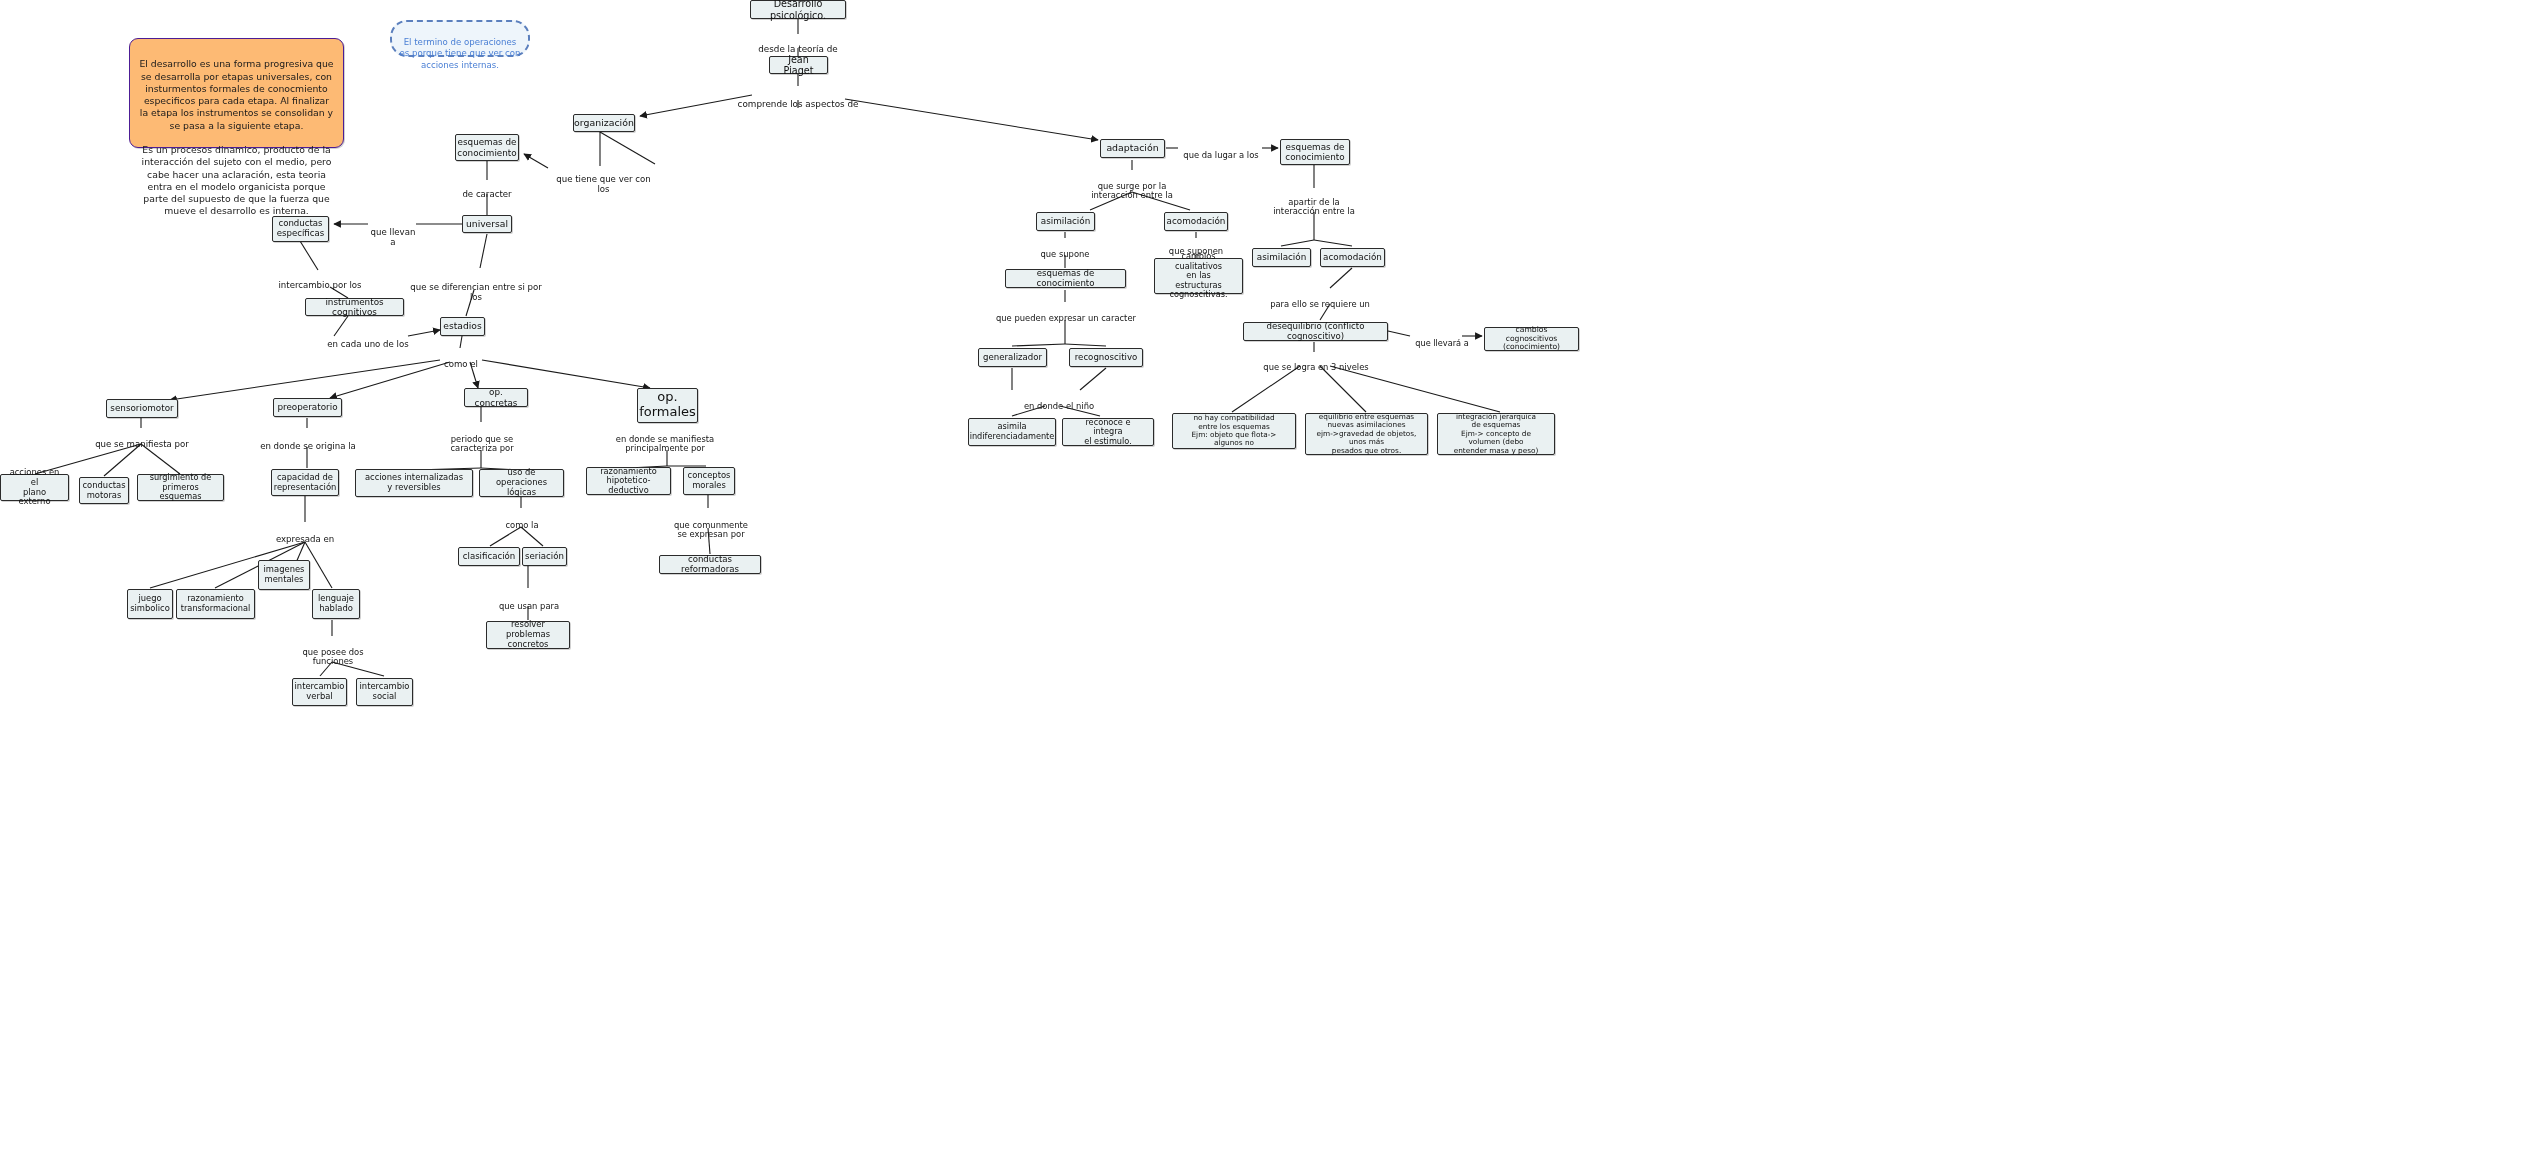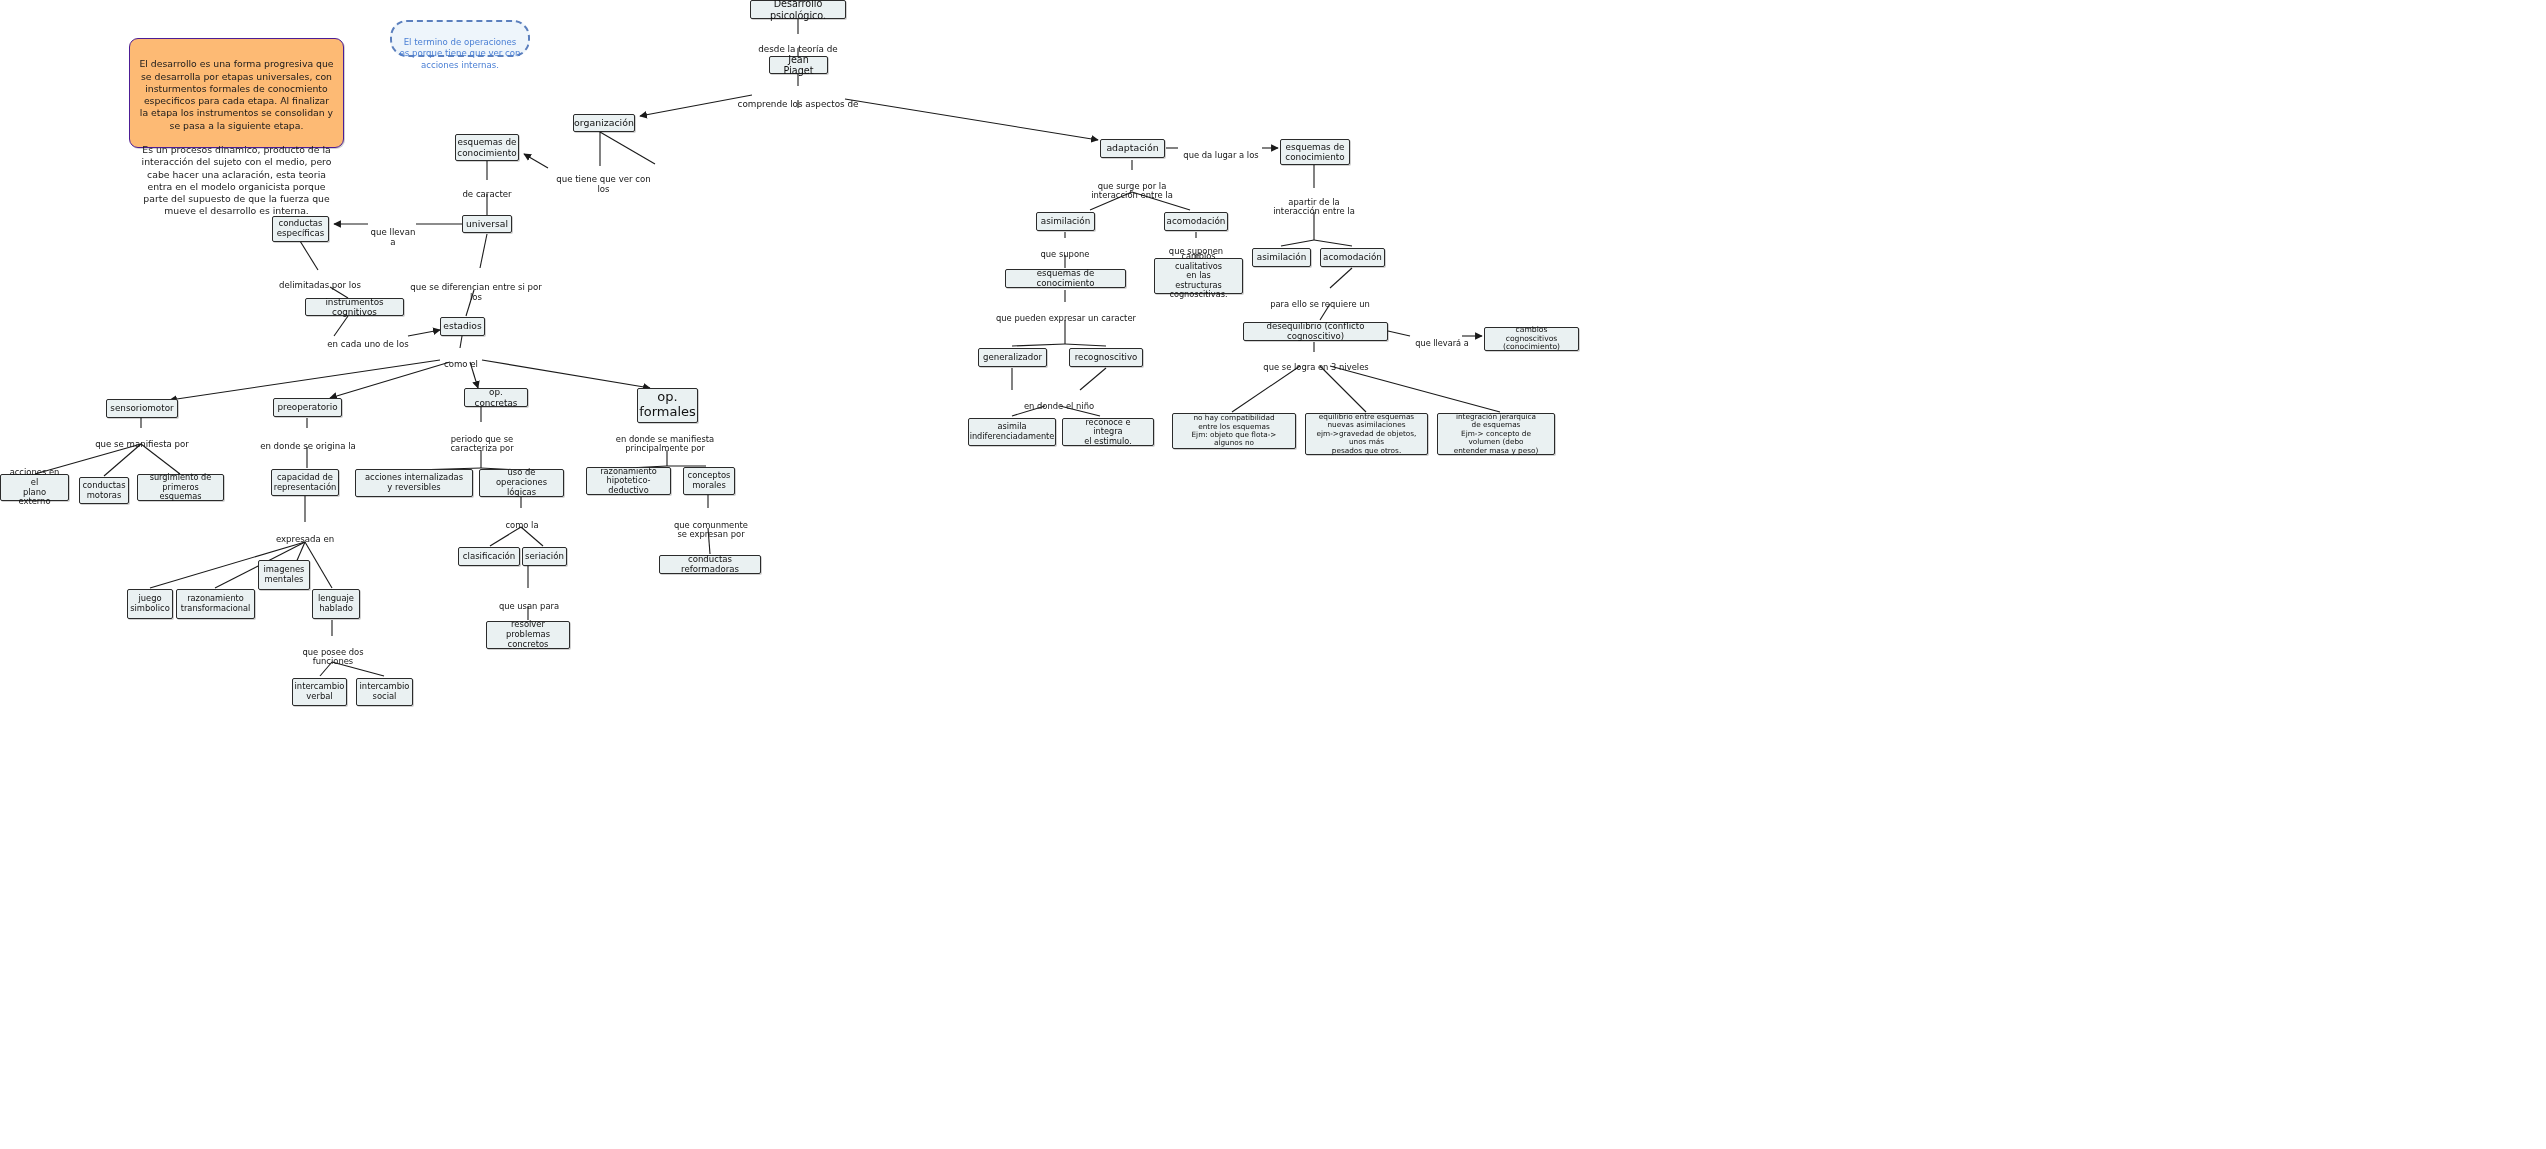--- a/index.html
+++ b/index.html
@@ -412,21 +412,21 @@
   <div class="lbl" style="left:551px;top:165px;width:105px;font-size:8.6px;">
     <span>que tiene que ver con los</span></div>
 
   <div class="lbl" style="left:450px;top:180px;width:74px;font-size:8.6px;">
     <span>de caracter</span></div>
 
   <div class="lbl" style="left:368px;top:218px;width:50px;font-size:8.6px;">
     <span>que llevan a</span></div>
 
   <div class="lbl" style="left:268px;top:271px;width:104px;font-size:8.6px;">
-    <span>delimitadas  por los</span></div>
+    <span>intercambio  por los</span></div>
 
   <div class="lbl" style="left:323px;top:330px;width:90px;font-size:8.6px;">
     <span>en cada uno de los</span></div>
 
   <div class="lbl" style="left:407px;top:273px;width:138px;font-size:8.6px;">
     <span>que se diferencian entre si por los</span></div>
 
   <div class="lbl" style="left:438px;top:350px;width:46px;font-size:8.6px;">
     <span>como el</span></div>
 

